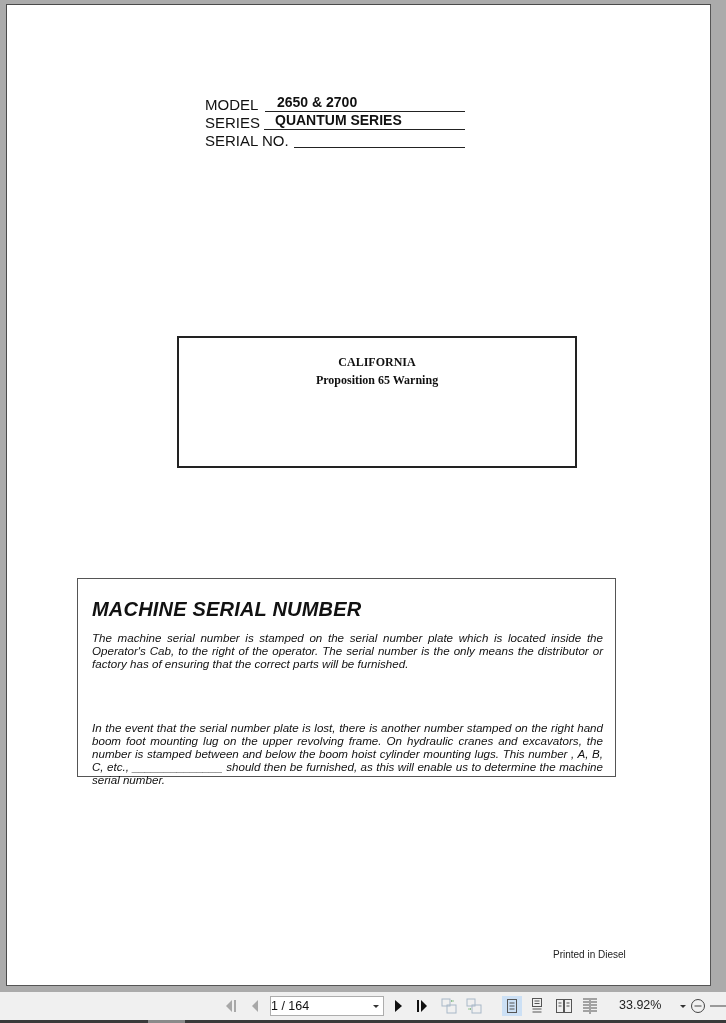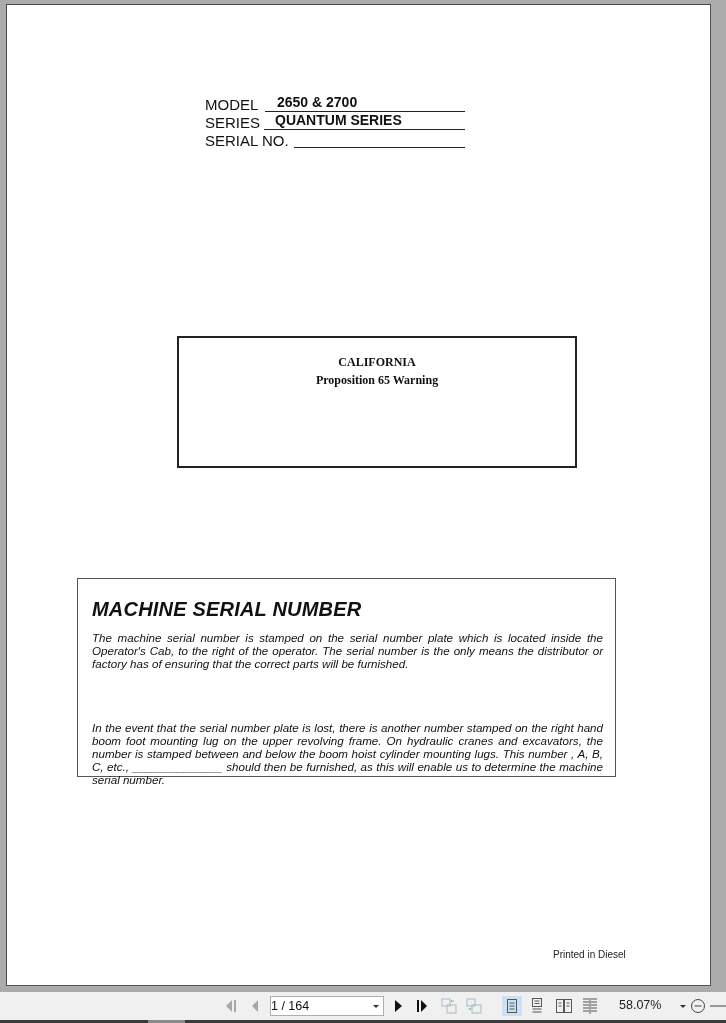--- a/index.html
+++ b/index.html
@@ -127,21 +127,21 @@
         <rect x="0.5" y="0.5" width="7" height="13" fill="none" stroke="#555"></rect>
         <rect x="8.5" y="0.5" width="7" height="13" fill="none" stroke="#555"></rect>
         <path d="M2.5 4h3M2.5 7h3M10.5 4h3M10.5 7h3" stroke="#555"></path>
       </svg>
   </div>
   <div class="tb-btn" style="left:580px;width:20px">
     <svg width="16" height="16" viewBox="0 0 16 16">
         <path d="M1 1h6M1 4h6M1 7h6M9 1h6M9 4h6M9 7h6M1 10h6M1 13h6M9 10h6M9 13h6M8 0v16" stroke="#555"></path>
       </svg>
   </div>
-  <div class="zoom-level">58.07%</div>
+  <div class="zoom-level">33.92%</div>
   <div class="zoom-caret"></div>
   <div class="tb-btn" style="left:689px;width:18px">
     <svg width="16" height="16" viewBox="0 0 16 16">
         <circle cx="8" cy="8" r="6.5" fill="none" stroke="#444"></circle>
         <path d="M4.5 8h7" stroke="#444"></path>
       </svg>
   </div>
   <div class="tb-btn" style="left:710px;width:16px">
     <svg width="16" height="4" viewBox="0 0 16 4">
         <path d="M0 2h16" stroke="#444"></path>

